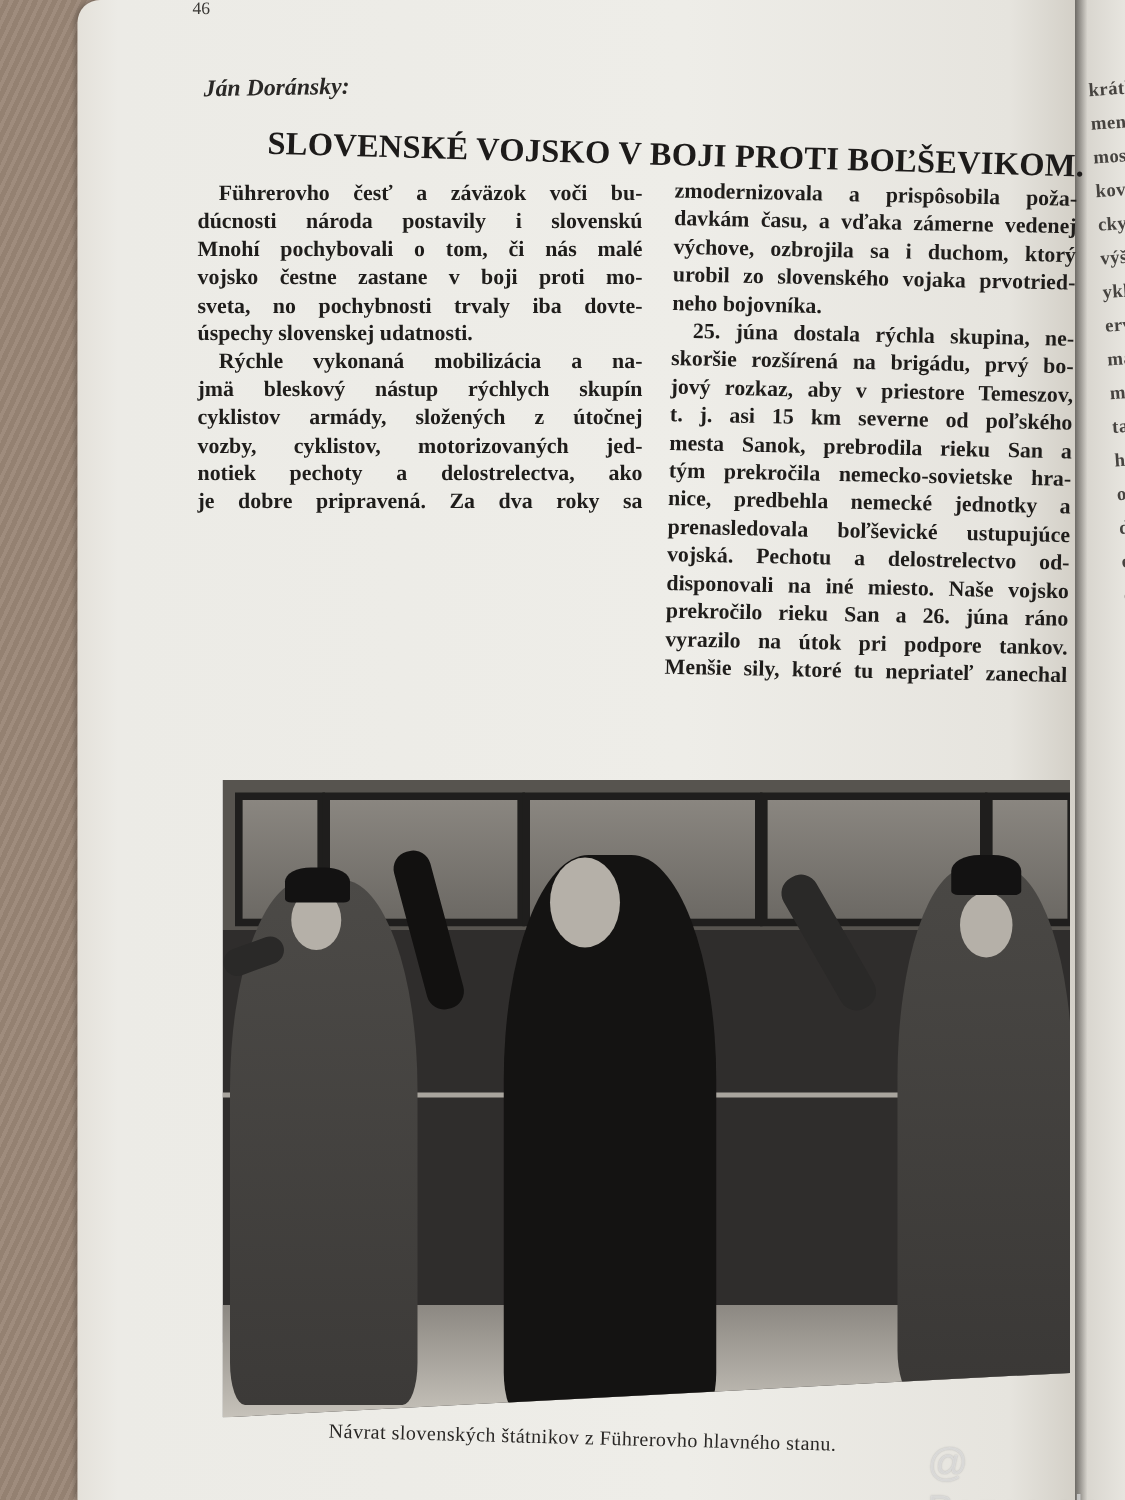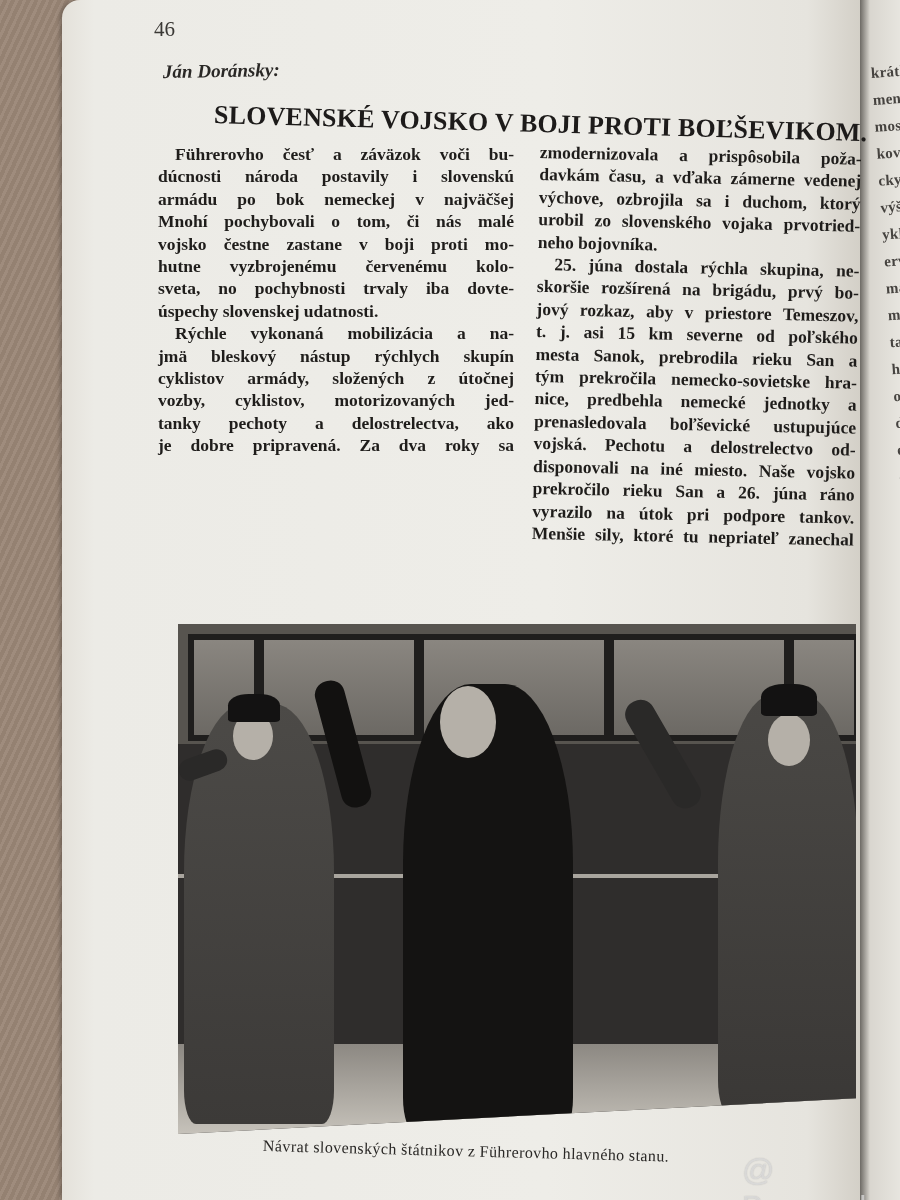--- a/index.html
+++ b/index.html
@@ -21,21 +21,21 @@
       background: linear-gradient(90deg, #6d6a65 0%, #d9d6cf 25%, #e7e5df 100%);
       overflow: hidden;
     }
     .next-page .bleed {
       position: absolute; left: 10px; top: 60px; width: 110px;
       font-size: 15px; line-height: 27px; color: #2b2825; font-weight: bold;
       transform: rotate(-4deg); transform-origin: left top; white-space: pre; letter-spacing: 0.3px;
       opacity: 0.85;
     }
     .page-number {
-      position: absolute; left: 154px; top: 17px; font-size: 21px; color: #3a3835;
+      position: absolute; left: 154px; top: 0; font-size: 14px; color: #3a3835;
     }
     .author {
       position: absolute; left: 163px; top: 60px; font-size: 19px; font-style: italic; font-weight: bold; color: #2a2826;
       transform: rotate(-1deg);
     }
     .title {
       position: absolute; left: 214px; top: 100px; width: 640px; font-size: 26px; font-weight: bold; color: #1d1b1a;
       letter-spacing: 0.2px; transform: rotate(1.6deg); transform-origin: left center; white-space: nowrap;
     }
     .column {
@@ -122,31 +122,29 @@
 km p</div>
 </div>
 
 <div class="page-number">46</div>
 <div class="author">Ján Doránsky:</div>
 <div class="title">SLOVENSKÉ VOJSKO V BOJI PROTI BOĽŠEVIKOM.</div>
 
 <div class="column col-left" id="col-left">
     <span class="line indent">Führerovho česť a záväzok voči bu-</span>
     <span class="line">dúcnosti národa postavily i slovenskú</span>
-    <span class="line">armádu po bok nemeckej v najväčšej</span>
     <span class="line">Mnohí pochybovali o tom, či nás malé</span>
     <span class="line">vojsko čestne zastane v boji proti mo-</span>
-    <span class="line">hutne vyzbrojenému červenému kolo-</span>
     <span class="line">sveta, no pochybnosti trvaly iba dovte-</span>
     <span class="line last">úspechy slovenskej udatnosti.</span>
     <span class="line indent">Rýchle vykonaná mobilizácia a na-</span>
     <span class="line">jmä bleskový nástup rýchlych skupín</span>
     <span class="line">cyklistov armády, složených z útočnej</span>
     <span class="line">vozby, cyklistov, motorizovaných jed-</span>
-    <span class="line">tanky pechoty a delostrelectva, ako</span>
+    <span class="line">notiek pechoty a delostrelectva, ako</span>
     <span class="line">je dobre pripravená. Za dva roky sa</span>
   </div>
 <div class="column col-right" id="col-right">
     <span class="line">zmodernizovala a prispôsobila poža-</span>
     <span class="line">davkám času, a vďaka zámerne vedenej</span>
     <span class="line">výchove, ozbrojila sa i duchom, ktorý</span>
     <span class="line">urobil zo slovenského vojaka prvotried-</span>
     <span class="line last">neho bojovníka.</span>
     <span class="line indent">25. júna dostala rýchla skupina, ne-</span>
     <span class="line">skoršie rozšírená na brigádu, prvý bo-</span>

